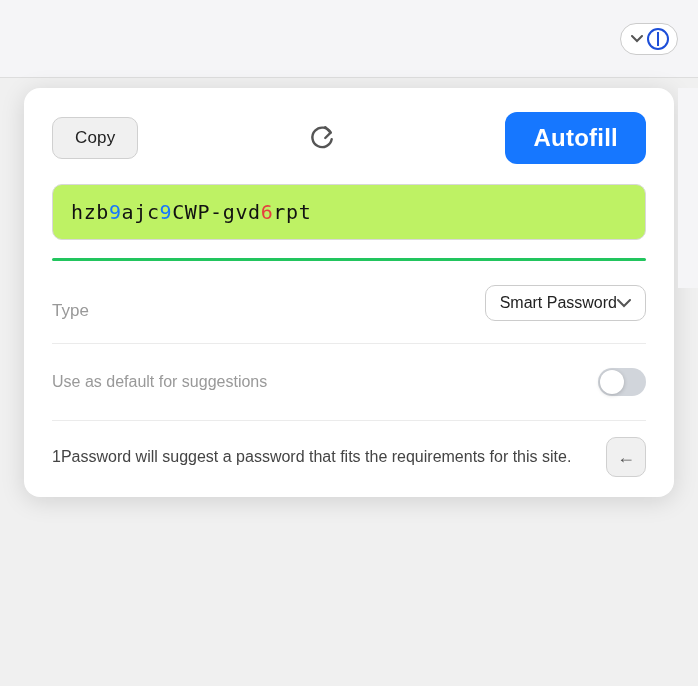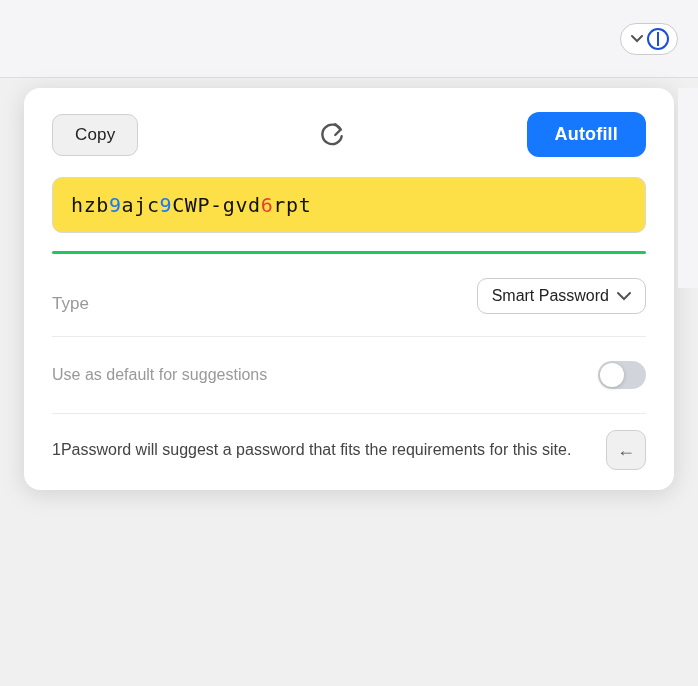--- a/index.html
+++ b/index.html
@@ -138,31 +138,31 @@
       width: 26px;
       height: 26px;
       color: #555;
     }
 
     .autofill-button {
       background: #1677ff;
       border: none;
       border-radius: 12px;
       padding: 12px 28px;
-      font-size: 18px;
+      font-size: 24px;
       font-weight: 600;
       color: #fff;
       cursor: pointer;
       letter-spacing: 0.01em;
       text-align: right;
     }
 
     
     .password-box {
-      background: #fde047;
+      background: #bef264;
       border: 1.5px solid #d8d8d8;
       border-radius: 10px;
       padding: 14px 18px;
       font-size: 20px;
       font-family: 'SF Mono', 'Menlo', 'Monaco', monospace;
       letter-spacing: 0.03em;
       color: #111;
       margin-bottom: 0;
       line-height: 1.3;
     }
@@ -196,21 +196,21 @@
 
     .type-label {
       font-size: 17px;
       color: #999;
       font-weight: 400;
     }
 
     .type-dropdown {
       display: flex;
       align-items: center;
-      gap: 8px;
+      gap: 0;
       background: #fff;
       border: 1.5px solid #ccc;
       border-radius: 10px;
       padding: 8px 14px;
       cursor: pointer;
       font-size: 16px;
       color: #222;
       font-weight: 500;
     }
 

